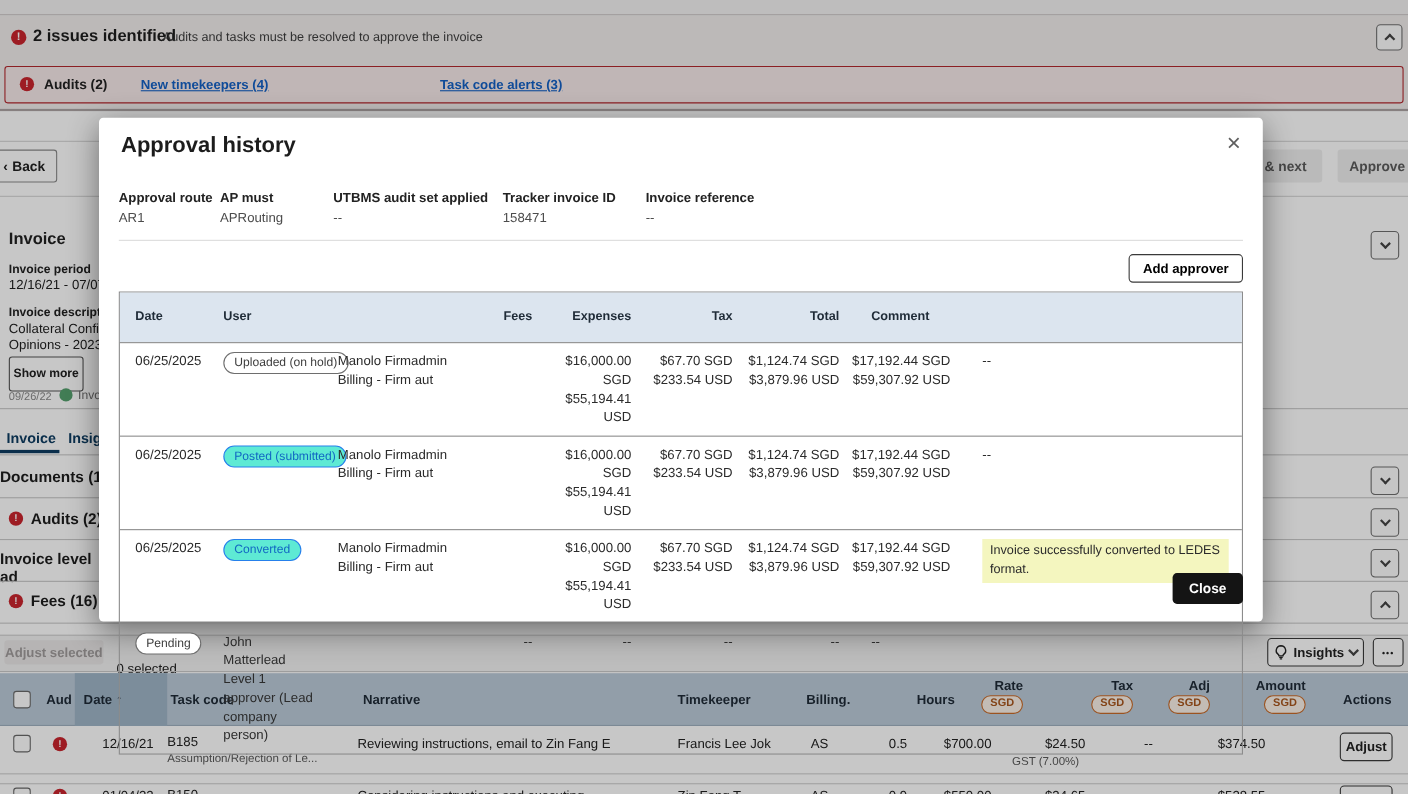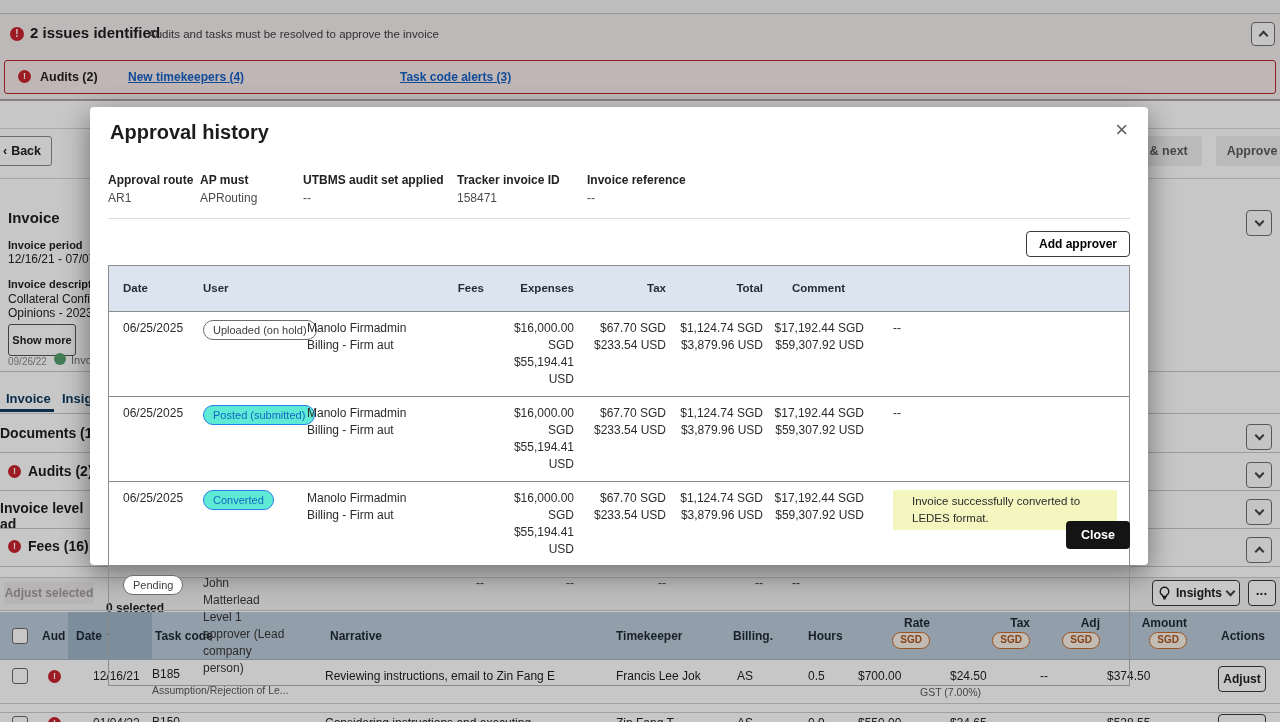--- a/index.html
+++ b/index.html
@@ -69,21 +69,21 @@
   .mrow + .mrow{border-top:1px solid #8c8c8c}
   .mhead{height:45px;background:#dce5ef}
   .mhead .mc{font-weight:bold;font-size:11.5px;color:#1f2b37;display:flex;align-items:center}
   .mhead .mc.r{justify-content:flex-end}
   .mc{padding:8px 4px 8px 14px;font-size:12px;color:#2b2b2b;line-height:17px}
   .mc.r{text-align:right;padding-left:4px;padding-right:5px}
   .mc.cpad{padding-left:24px;padding-right:10px}
   .pill{display:inline-block;border-radius:12px;font-size:11px;padding:2px 9px;white-space:nowrap;line-height:1.3}
   .pill.gray{border:1.5px solid #6e6e6e;color:#3d3d3d;background:#fff}
   .pill.blue{border:1.5px solid #2680eb;color:#1268c3;background:#5eead4}
-  .hl{display:inline-block;background:#f4f6bf;padding:3px 19px;width:224px;white-space:normal;line-height:17px;font-size:11.5px}
+  .hl{display:inline-block;background:#f4f6bf;padding:3px 7px;width:224px;white-space:normal;line-height:17px;font-size:11.5px}
 </style>
 </head>
 <body>
 
 <div class="page">
 
   <div class="top-strip"></div>
 
   <div class="banner-bg"></div>
   <span class="err" style="left:10px;top:27px"></span>
@@ -163,21 +163,21 @@
   <div class="icon-btn" style="left:1246px;top:537px">
       <span class="chev up"></span>
     </div>
 
   <div class="hr" style="top:566px;background:#c9c9c9"></div>
 
   <div class="fees-toolbar"></div>
   <button class="btn disabled" style="left:4px;top:582px;width:90px;height:22px">
       <span>Adjust selected</span>
     </button>
-  <span class="abs" style="left:106px;top:601px;font-weight:bold">0 selected</span>
+  <span class="abs" style="left:106px;top:601px;font-weight:normal">0 selected</span>
   <button class="btn outline2" style="left:1152px;top:580px;width:88px;height:26px;gap:5px">
     <svg width="13" height="14" viewBox="0 0 24 26">
         <path d="M12 2a8 8 0 0 0-4.6 14.5c.8.6 1.3 1.6 1.3 2.6h6.6c0-1 .5-2 1.3-2.6A8 8 0 0 0 12 2z" fill="none" stroke="#222" stroke-width="2.4"></path>
         <path d="M9 21.5h6M10 24h4" stroke="#222" stroke-width="2.2"></path>
       </svg>
     <span style="font-size:12px">Insights</span>
     <span class="chev down"></span>
   </button>
   <button class="btn outline2" style="left:1248px;top:580px;width:28px;height:26px;font-size:8px;letter-spacing:1px">
       <span>•••</span>
@@ -186,21 +186,21 @@
 
   <div class="fees-head"></div>
   <div class="date-col"></div>
   <span class="cb" style="left:12px;top:628px"></span>
   <span class="fh" style="left:42px;top:629px">Aud</span>
   <span class="fh" style="left:76px;top:629px"><span>Date</span> <span>↑</span></span>
   <span class="fh" style="left:155px;top:629px">Task code</span>
   <span class="fh" style="left:330px;top:629px">Narrative</span>
   <span class="fh" style="left:616px;top:629px">Timekeeper</span>
   <span class="fh" style="left:733px;top:629px">Billing.</span>
-  <span class="fh" style="left:808px;top:629px;width:60px;">Hours</span>
+  <span class="fh" style="left:808px;top:629px;width:60px;text-align:right">Hours</span>
   <div class="fh-group" style="left:860px;top:616px;width:70px">
     <span class="fh" style="position:static">Rate</span>
     <span class="sgd">SGD</span>
   </div>
   <div class="fh-group" style="left:960px;top:616px;width:70px">
     <span class="fh" style="position:static">Tax</span>
     <span class="sgd">SGD</span>
   </div>
   <div class="fh-group" style="left:1030px;top:616px;width:70px">
     <span class="fh" style="position:static">Adj</span>

